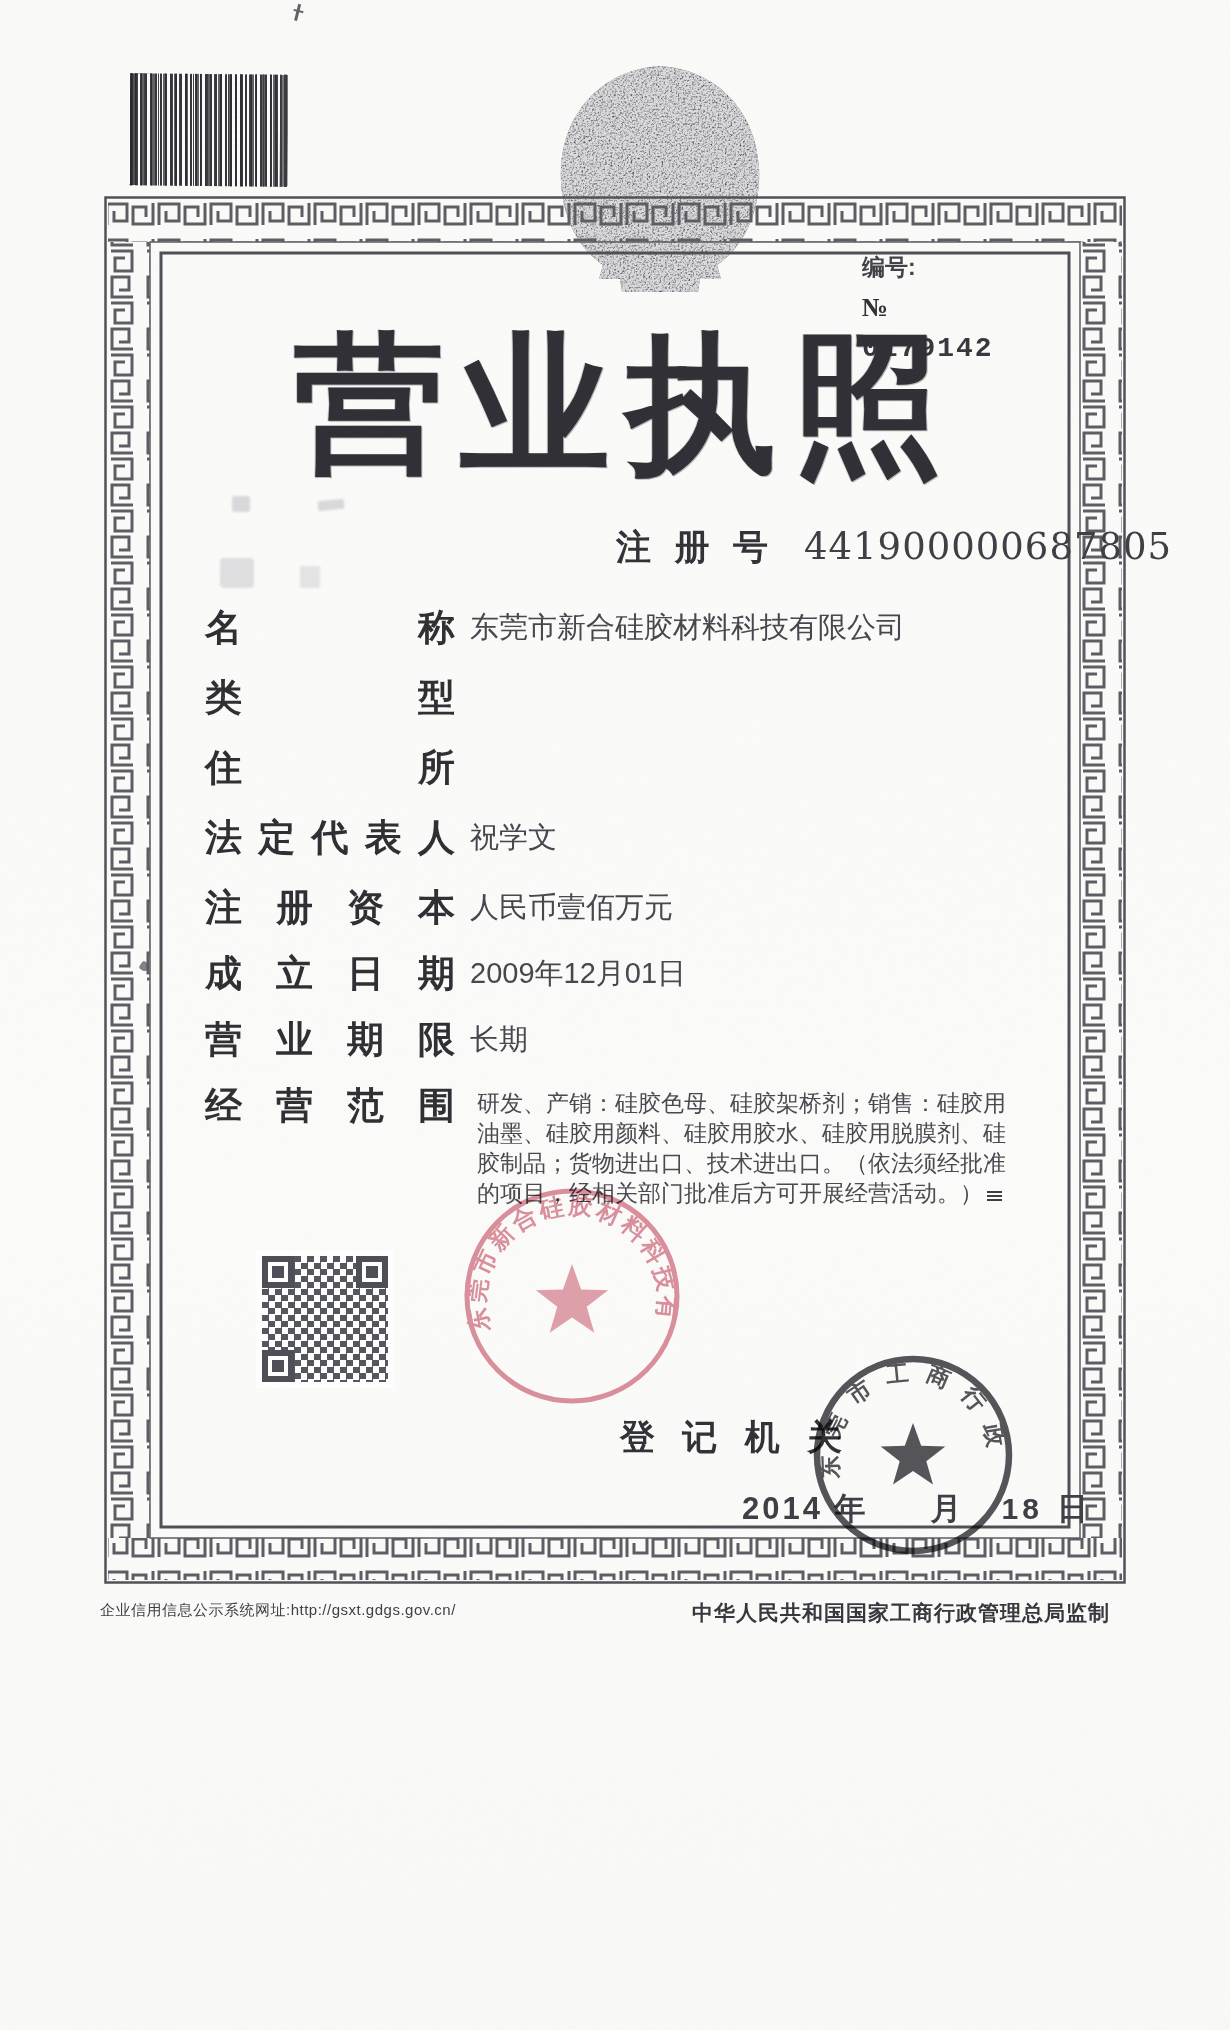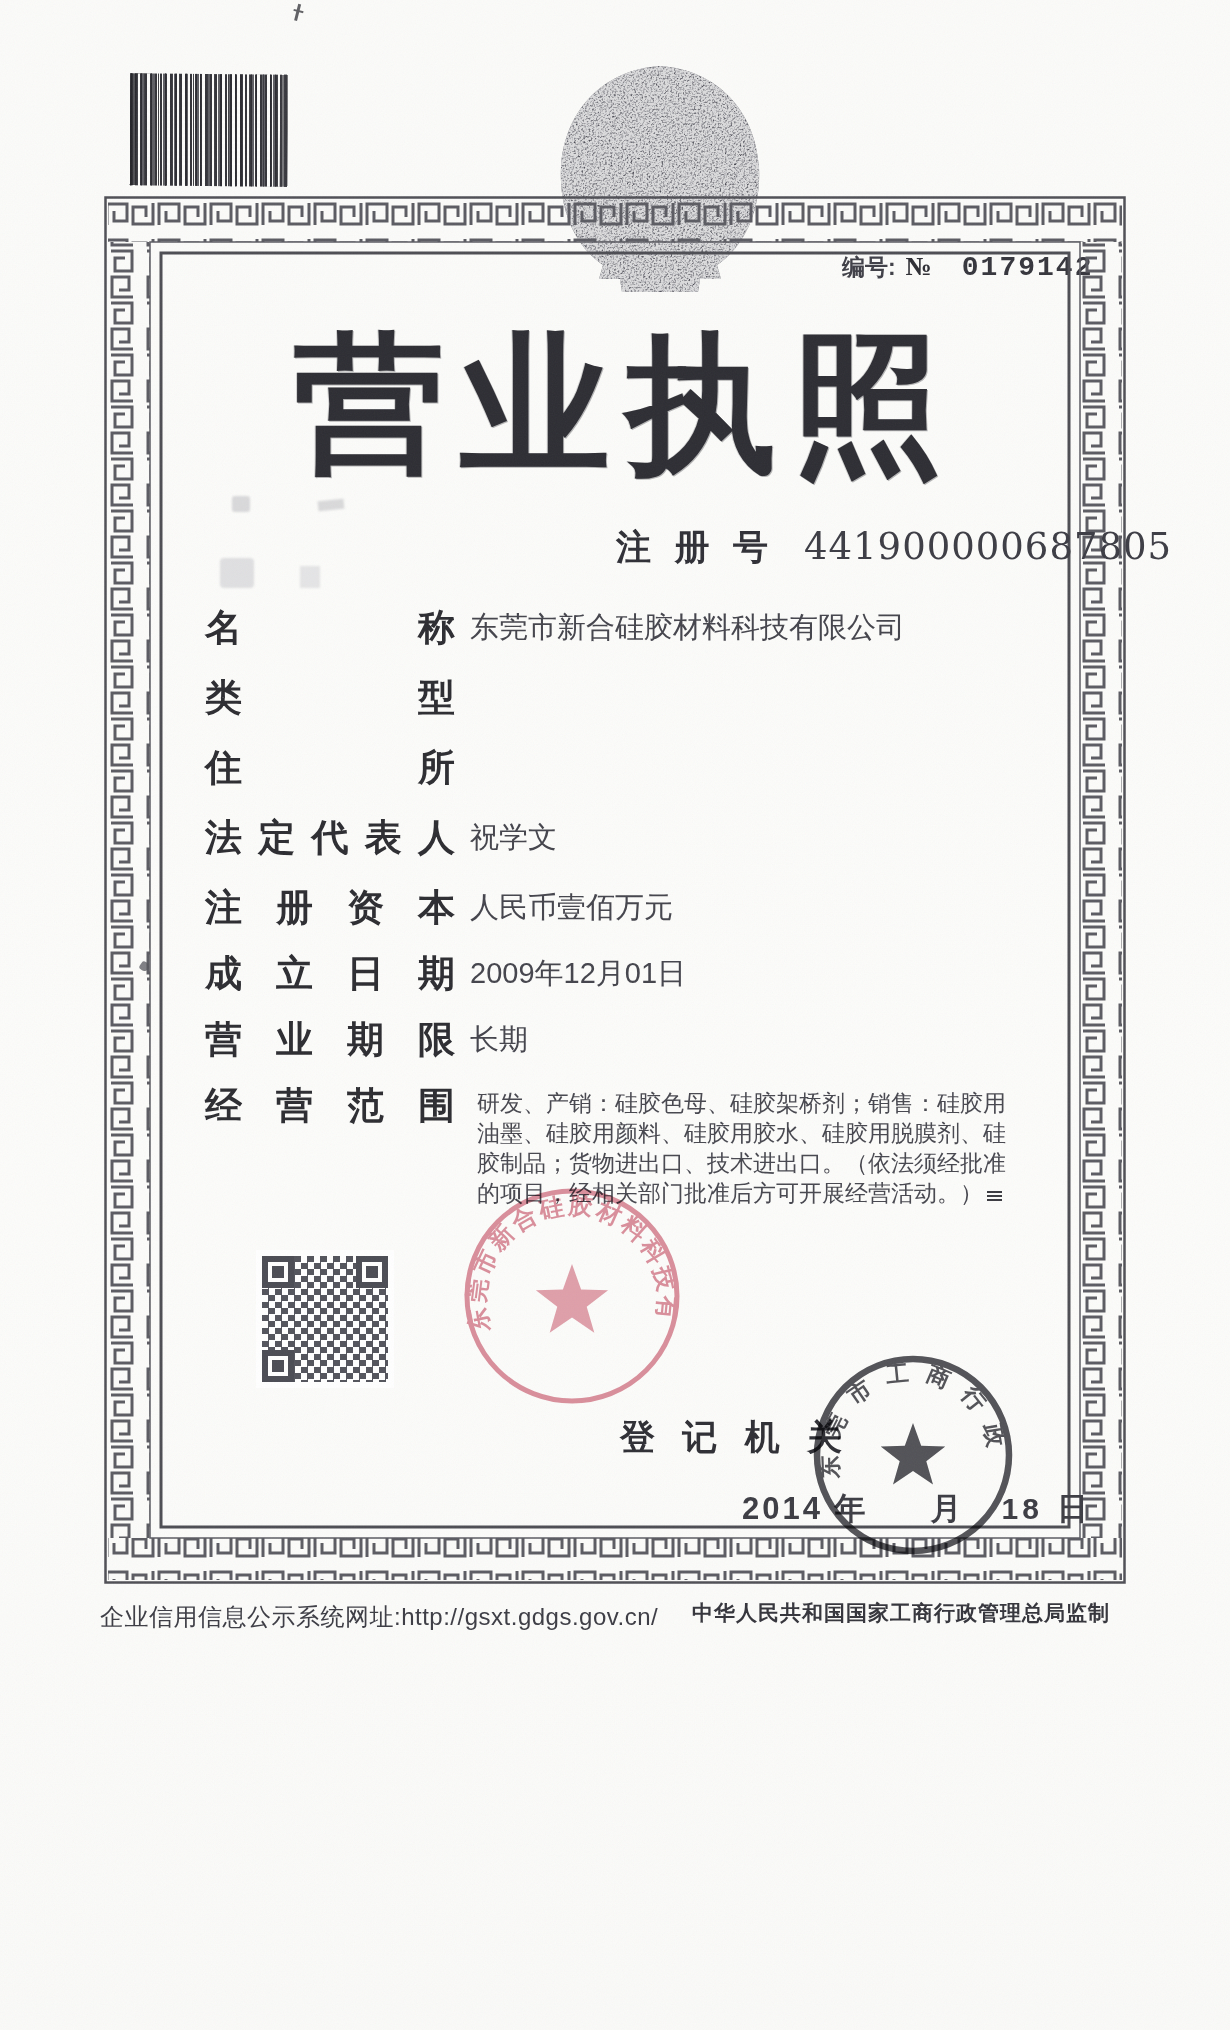--- a/index.html
+++ b/index.html
@@ -16,20 +16,21 @@
       repeating-linear-gradient(90deg,rgba(55,55,62,.8) 0 3px,transparent 3px 11px),
       repeating-linear-gradient(90deg,rgba(30,30,36,.85) 0 1px,transparent 1px 7px),
       repeating-linear-gradient(0deg,rgba(255,255,255,.5) 0 2px,transparent 2px 7px);
     box-shadow:inset 6px 0 0 rgba(35,35,40,.8), inset -8px 0 0 rgba(60,60,66,.7);
     transform:rotate(.5deg);
   }
   .emblem{position:absolute;left:540px;top:60px;width:240px;height:242px;}
   .serial{
     position:absolute;left:842px;top:252px;display:flex;align-items:baseline;gap:10px;
     color:#3f3f47;
+    flex-direction:column;
   }
   .serial .lbl{font-size:23px;font-weight:600;}
   .serial .nomark{font-family:"Liberation Serif",serif;font-weight:700;font-size:26px;color:#2e2e34;}
   .serial .num{font-family:"Liberation Mono",monospace;font-size:28px;font-weight:700;letter-spacing:2px;color:#35353c;margin-left:20px;}
   .topmark{position:absolute;left:296px;top:5px;width:9px;height:17px;border-left:3px solid #3a3a40;transform:rotate(14deg);opacity:.8;}
   .topmark:after{content:"";position:absolute;left:-6px;top:6px;width:10px;height:2px;background:#3a3a40;}
   
   .frame{position:absolute;left:104px;top:196px;}
   
   .cert-title{
@@ -76,21 +77,21 @@
   .seal-black{position:absolute;left:806px;top:1348px;mix-blend-mode:multiply;}
   
   .registrar{position:absolute;left:620px;top:1414px;width:222px;display:flex;justify-content:space-between;
     font-size:35px;font-weight:600;color:#2e2e34;}
   .dateline{position:absolute;left:742px;top:1488px;display:flex;align-items:center;color:#3c3c43;font-weight:600;}
   .dateline .yr{font-size:31px;letter-spacing:3px;}
   .dateline .mo{font-size:31px;margin-left:62px;}
   .dateline .dy{font-size:30px;margin-left:40px;letter-spacing:4px;}
   .dateline .ds{font-size:31px;margin-left:14px;}
   
-  .footer-left{position:absolute;left:100px;top:1601px;font-size:24px;color:#3c3c44;letter-spacing:.5px;}
+  .footer-left{position:absolute;left:100px;top:1601px;font-size:15px;color:#3c3c44;letter-spacing:.5px;}
   .footer-right{position:absolute;left:692px;top:1599px;font-size:21px;font-weight:600;color:#34343b;letter-spacing:1px;}
   
   .grain-overlay{position:absolute;inset:0;pointer-events:none;opacity:.05;}
 </style>
 </head>
 <body>
 
 <div class="page">
 
   <div class="topmark"></div>

